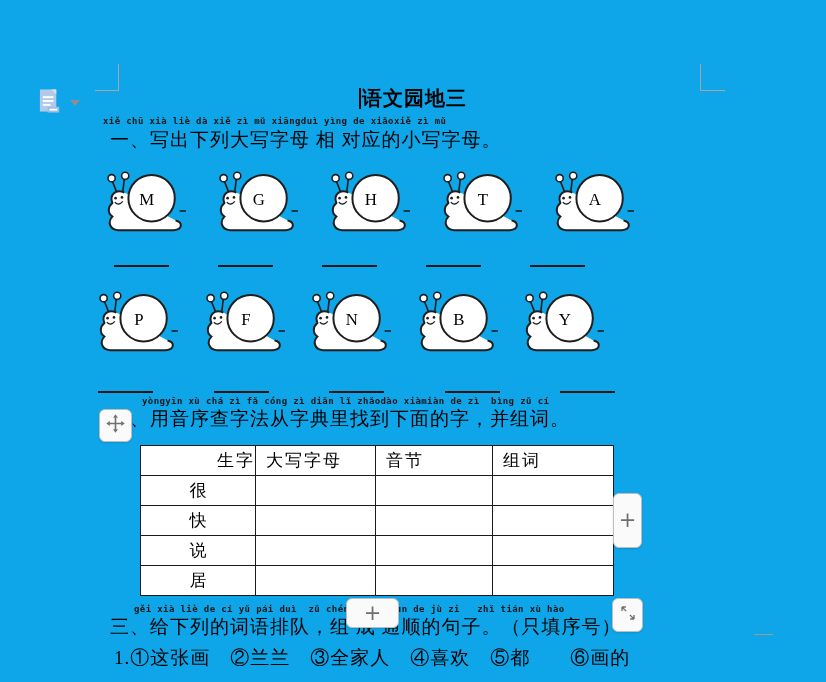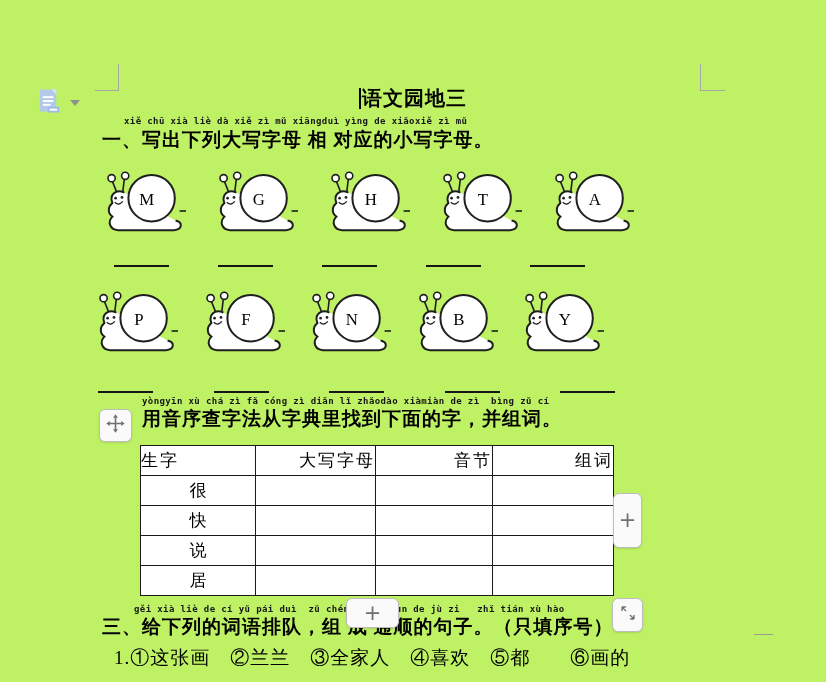--- a/index.html
+++ b/index.html
@@ -1,18 +1,18 @@
 <!DOCTYPE html>
 <html><head>
 <meta charset="utf-8">
 <style>
   * { margin:0; padding:0; box-sizing:border-box; }
   html,body { background:#ffffff; }
   body { font-family:"Liberation Serif","DejaVu Serif",serif; }
-  .page { position:relative; width:826px; height:682px; background:#bef264; overflow:hidden; }
+  .page { position:relative; width:826px; height:682px; background:#0ea5e9; overflow:hidden; }
   .abs { position:absolute; }
 
   
   .corner-tl { left:95px; top:64px; width:24px; height:27px;
     border-right:1px solid #a6a6a6; border-bottom:1px solid #a6a6a6; }
   .corner-tr { left:700px; top:64px; width:25px; height:27px;
     border-left:1px solid #a6a6a6; border-bottom:1px solid #a6a6a6; }
   .dash-right { left:754px; top:634px; width:19px; height:0; border-top:1px solid #9a9a9a; }
 
   
@@ -22,44 +22,44 @@
     border-right:5px solid transparent; border-top:6px solid #8f8f8f; }
 
   
   .title-row { left:0; top:85px; width:826px; text-align:center;
     font-size:20px; font-weight:700; letter-spacing:1px; color:#000; }
   .caret { display:inline-block; width:2px; height:21px; background:#000;
     vertical-align:-4px; margin-right:1px; }
 
   .pinyin { position:absolute; font-family:"DejaVu Sans Mono",monospace;
     font-weight:700; font-size:9px; letter-spacing:0.4px; color:#161616; white-space:pre; }
-  .heading { position:absolute; font-size:19px; font-weight:700; color:#000;
-    letter-spacing:1px; white-space:pre; }
+  .heading { position:absolute; font-size:19px; font-weight:400; color:#000;
+    letter-spacing:1px; white-space:pre;margin-left:8px; }
   .bodyline { position:absolute; font-size:19px; color:#000; letter-spacing:1px; white-space:pre;margin-left:12px; }
 
   
   .snail-row { position:absolute; display:flex; justify-content:space-between; }
   .row1 { left:106px; top:165px; width:528px; }
   .row2 { left:98px;  top:285px; width:506px; }
   .snail { width:80px; height:76px; }
   .snail svg { width:100%; height:100%; }
 
   
   .blanks { position:absolute; display:flex; justify-content:space-between; }
   .blanks.b1 { left:114px; top:247px; width:471px; }
   .blanks.b2 { left:98px;  top:373px; width:517px; }
   .blank { width:55px; height:20px; border-bottom:2px solid #161616; }
 
   
   .vtable { position:absolute; left:140px; top:445px; border-collapse:collapse;
     font-size:17px; color:#000; }
   .vtable th, .vtable td { border:1.5px solid #1a1a1a; height:30px;
     font-weight:400; background:#fff; }
-  .vtable th { text-align:right; padding-left:10px; letter-spacing:2px; }
-  .vtable th.c0 { text-align:left; padding-left:0;margin-top:17px; }
+  .vtable th { text-align:left; padding-left:10px; letter-spacing:2px; }
+  .vtable th.c0 { text-align:right; padding-left:0;margin-top:17px; }
   .vtable td.char { text-align:center; letter-spacing:0; }
   .col0 { width:115px; } .col1 { width:120px; } .col2 { width:117px; } .col3 { width:121px; }
 
   
   .ctrl { position:absolute; background:#fafafa; border:1px solid #bdbdbd;
     border-radius:6px; box-shadow:0 1px 2px rgba(0,0,0,0.12);
     display:flex; align-items:center; justify-content:center; cursor:pointer; z-index:6; }
   .move-handle { left:99px; top:409px; width:33px; height:33px; }
   .plus-right  { left:613px; top:493px; width:29px; height:55px; }
   .plus-bottom { left:346px; top:598px; width:53px; height:30px; }
@@ -88,21 +88,21 @@
         <rect x="12" y="22" width="8" height="2" fill="#ffffff"></rect>
       </svg>
     </span>
     <span class="drop-arrow"></span>
   </div>
 
   <div class="abs title-row">
     <span class="caret"></span><span>语文园地三</span>
   </div>
 
-  <div class="pinyin" style="left:124px; top:116px;">xiě chū xià liè dà xiě zì mǔ xiāngduì yìng de xiǎoxiě zì mǔ</div>
+  <div class="pinyin" style="left:103px; top:116px;">xiě chū xià liè dà xiě zì mǔ xiāngduì yìng de xiǎoxiě zì mǔ</div>
   <div class="heading" style="left:102px; top:127px;">一、写出下列大写字母 相 对应的小写字母。</div>
 
   <div class="snail-row row1">
     <div class="snail">
       <svg viewBox="0 0 100 80" fill="none" stroke="#1f1f1f">
         <line x1="14" y1="28" x2="8" y2="13" stroke-width="2"></line>
           <circle cx="7" cy="9" r="4.5" stroke-width="2" fill="#fff"></circle>
         <line x1="21" y1="26" x2="23" y2="9" stroke-width="2"></line>
           <circle cx="24" cy="6" r="4.5" stroke-width="2" fill="#fff"></circle>
         <path d="M23,27 C12,22 4,30 8,40 C2,45 2,53 8,57 C2,63 4,73 15,74 L85,74 C96,73 96,64 87,62" stroke-width="2.5" fill="#fff"></path>

